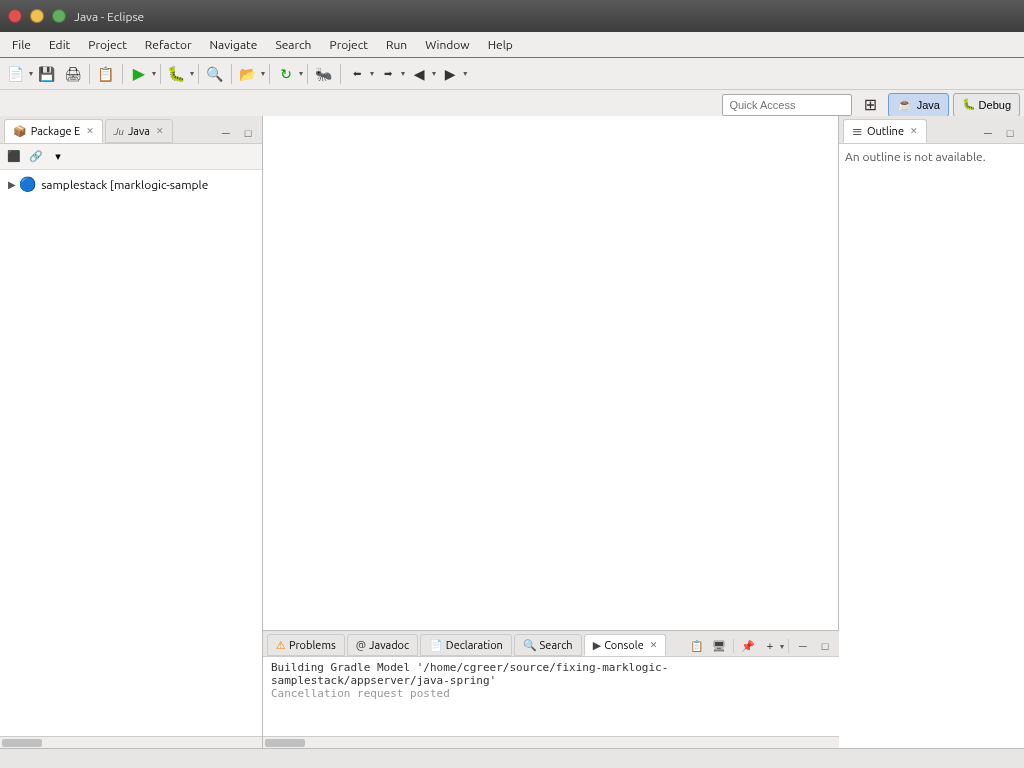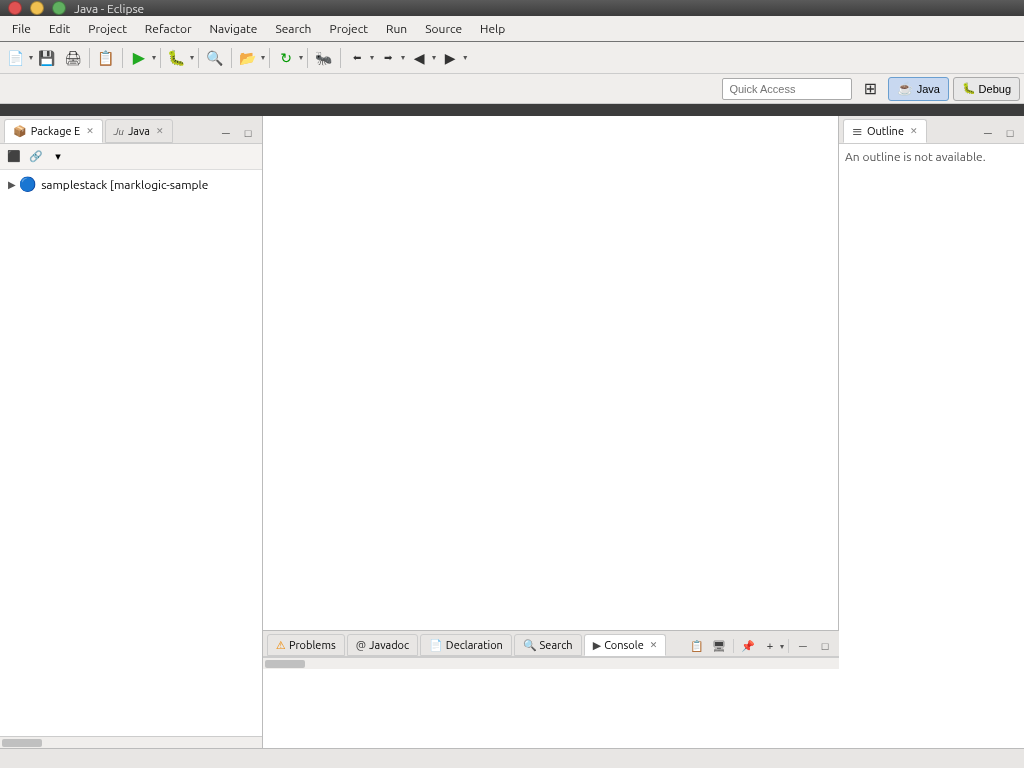--- a/index.html
+++ b/index.html
@@ -1,20 +1,20 @@
 <!DOCTYPE html>
 <html><head>
   <meta charset="utf-8">
   <style>
     * { box-sizing: border-box; margin: 0; padding: 0; }
     body { font-family: 'Ubuntu', 'DejaVu Sans', Arial, sans-serif; font-size: 12px; background: #3c3c3c; overflow: hidden; width: 1024px; height: 768px; }
 
     
     #titlebar {
-      height: 16px;
+      height: 32px;
       background: linear-gradient(to bottom, #5a5a5a, #3c3c3c);
       display: flex;
       align-items: center;
       padding: 0 8px;
       color: #e0e0e0;
       font-size: 12px;
       gap: 8px;
     }
     .win-btn {
       width: 14px; height: 14px; border-radius: 50%; border: 1px solid rgba(0,0,0,0.3);
@@ -310,21 +310,21 @@
 
   <div id="menubar">
     <span class="menu-item">File</span>
     <span class="menu-item">Edit</span>
     <span class="menu-item">Project</span>
     <span class="menu-item">Refactor</span>
     <span class="menu-item">Navigate</span>
     <span class="menu-item">Search</span>
     <span class="menu-item">Project</span>
     <span class="menu-item">Run</span>
-    <span class="menu-item">Source</span>
+    <span class="menu-item">Window</span>
     <span class="menu-item">Help</span>
   </div>
 
   <div id="toolbar">
 
     <div class="tb-dropdown">
       <button class="tb-btn" title="New">📄</button>
       <span class="tb-arr">▾</span>
     </div>
     <button class="tb-btn" title="Save">💾</button>
@@ -462,20 +462,24 @@
               <button class="cons-tb-btn" title="Pin Console">📌</button>
               <div class="tb-dropdown">
                 <button class="cons-tb-btn" title="Open New Console">+</button>
                 <span style="font-size:8px; color:#555;">▾</span>
               </div>
               <div class="cons-tb-sep"></div>
               <button class="tab-min-btn sm-btn">─</button>
               <button class="tab-max-btn sm-btn">□</button>
             </div>
           </div>
+          <div id="bottom-content">
+            <div>Building Gradle Model '/home/cgreer/source/fixing-marklogic-samplestack/appserver/java-spring'</div>
+            <div style="color:#999;">Cancellation request posted</div>
+          </div>
           <div class="h-scroll">
             <div class="h-scroll-thumb"></div>
           </div>
         </div>
       </div>
 
       <div id="right-panel">
         <div id="right-tabs">
           <div class="view-tab">
             <span style="font-size:13px; color:#555;">≡</span>

